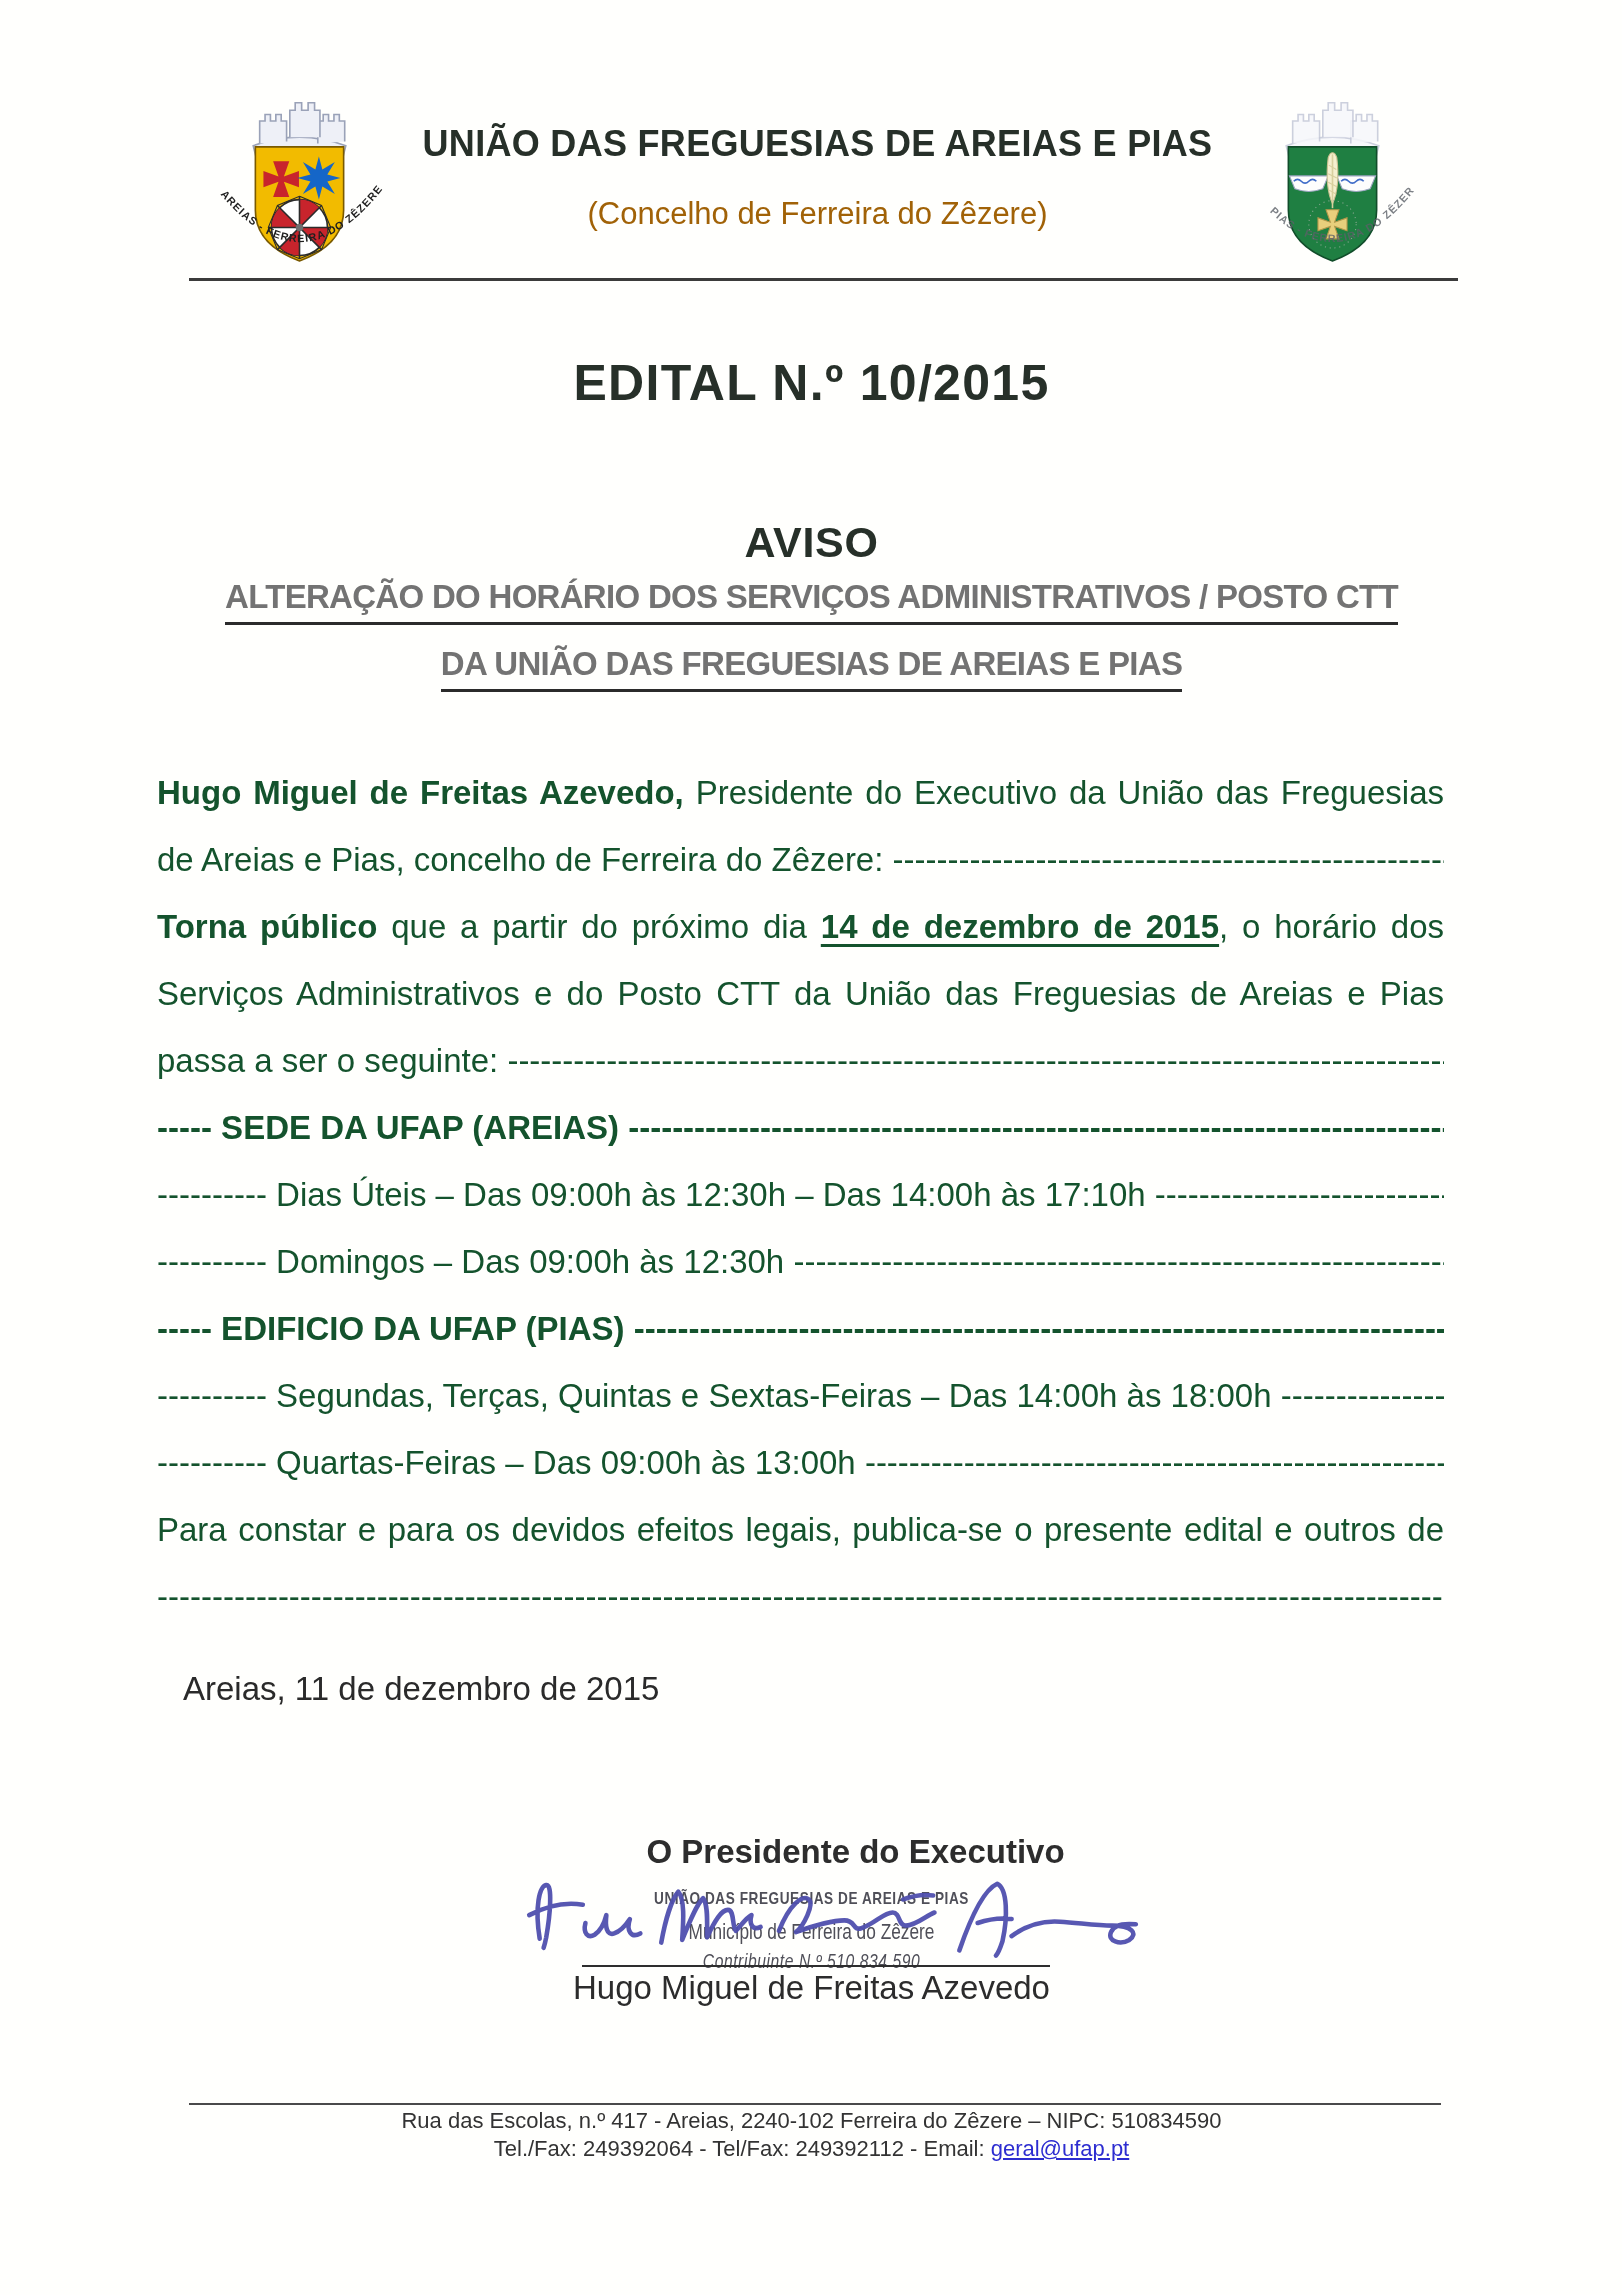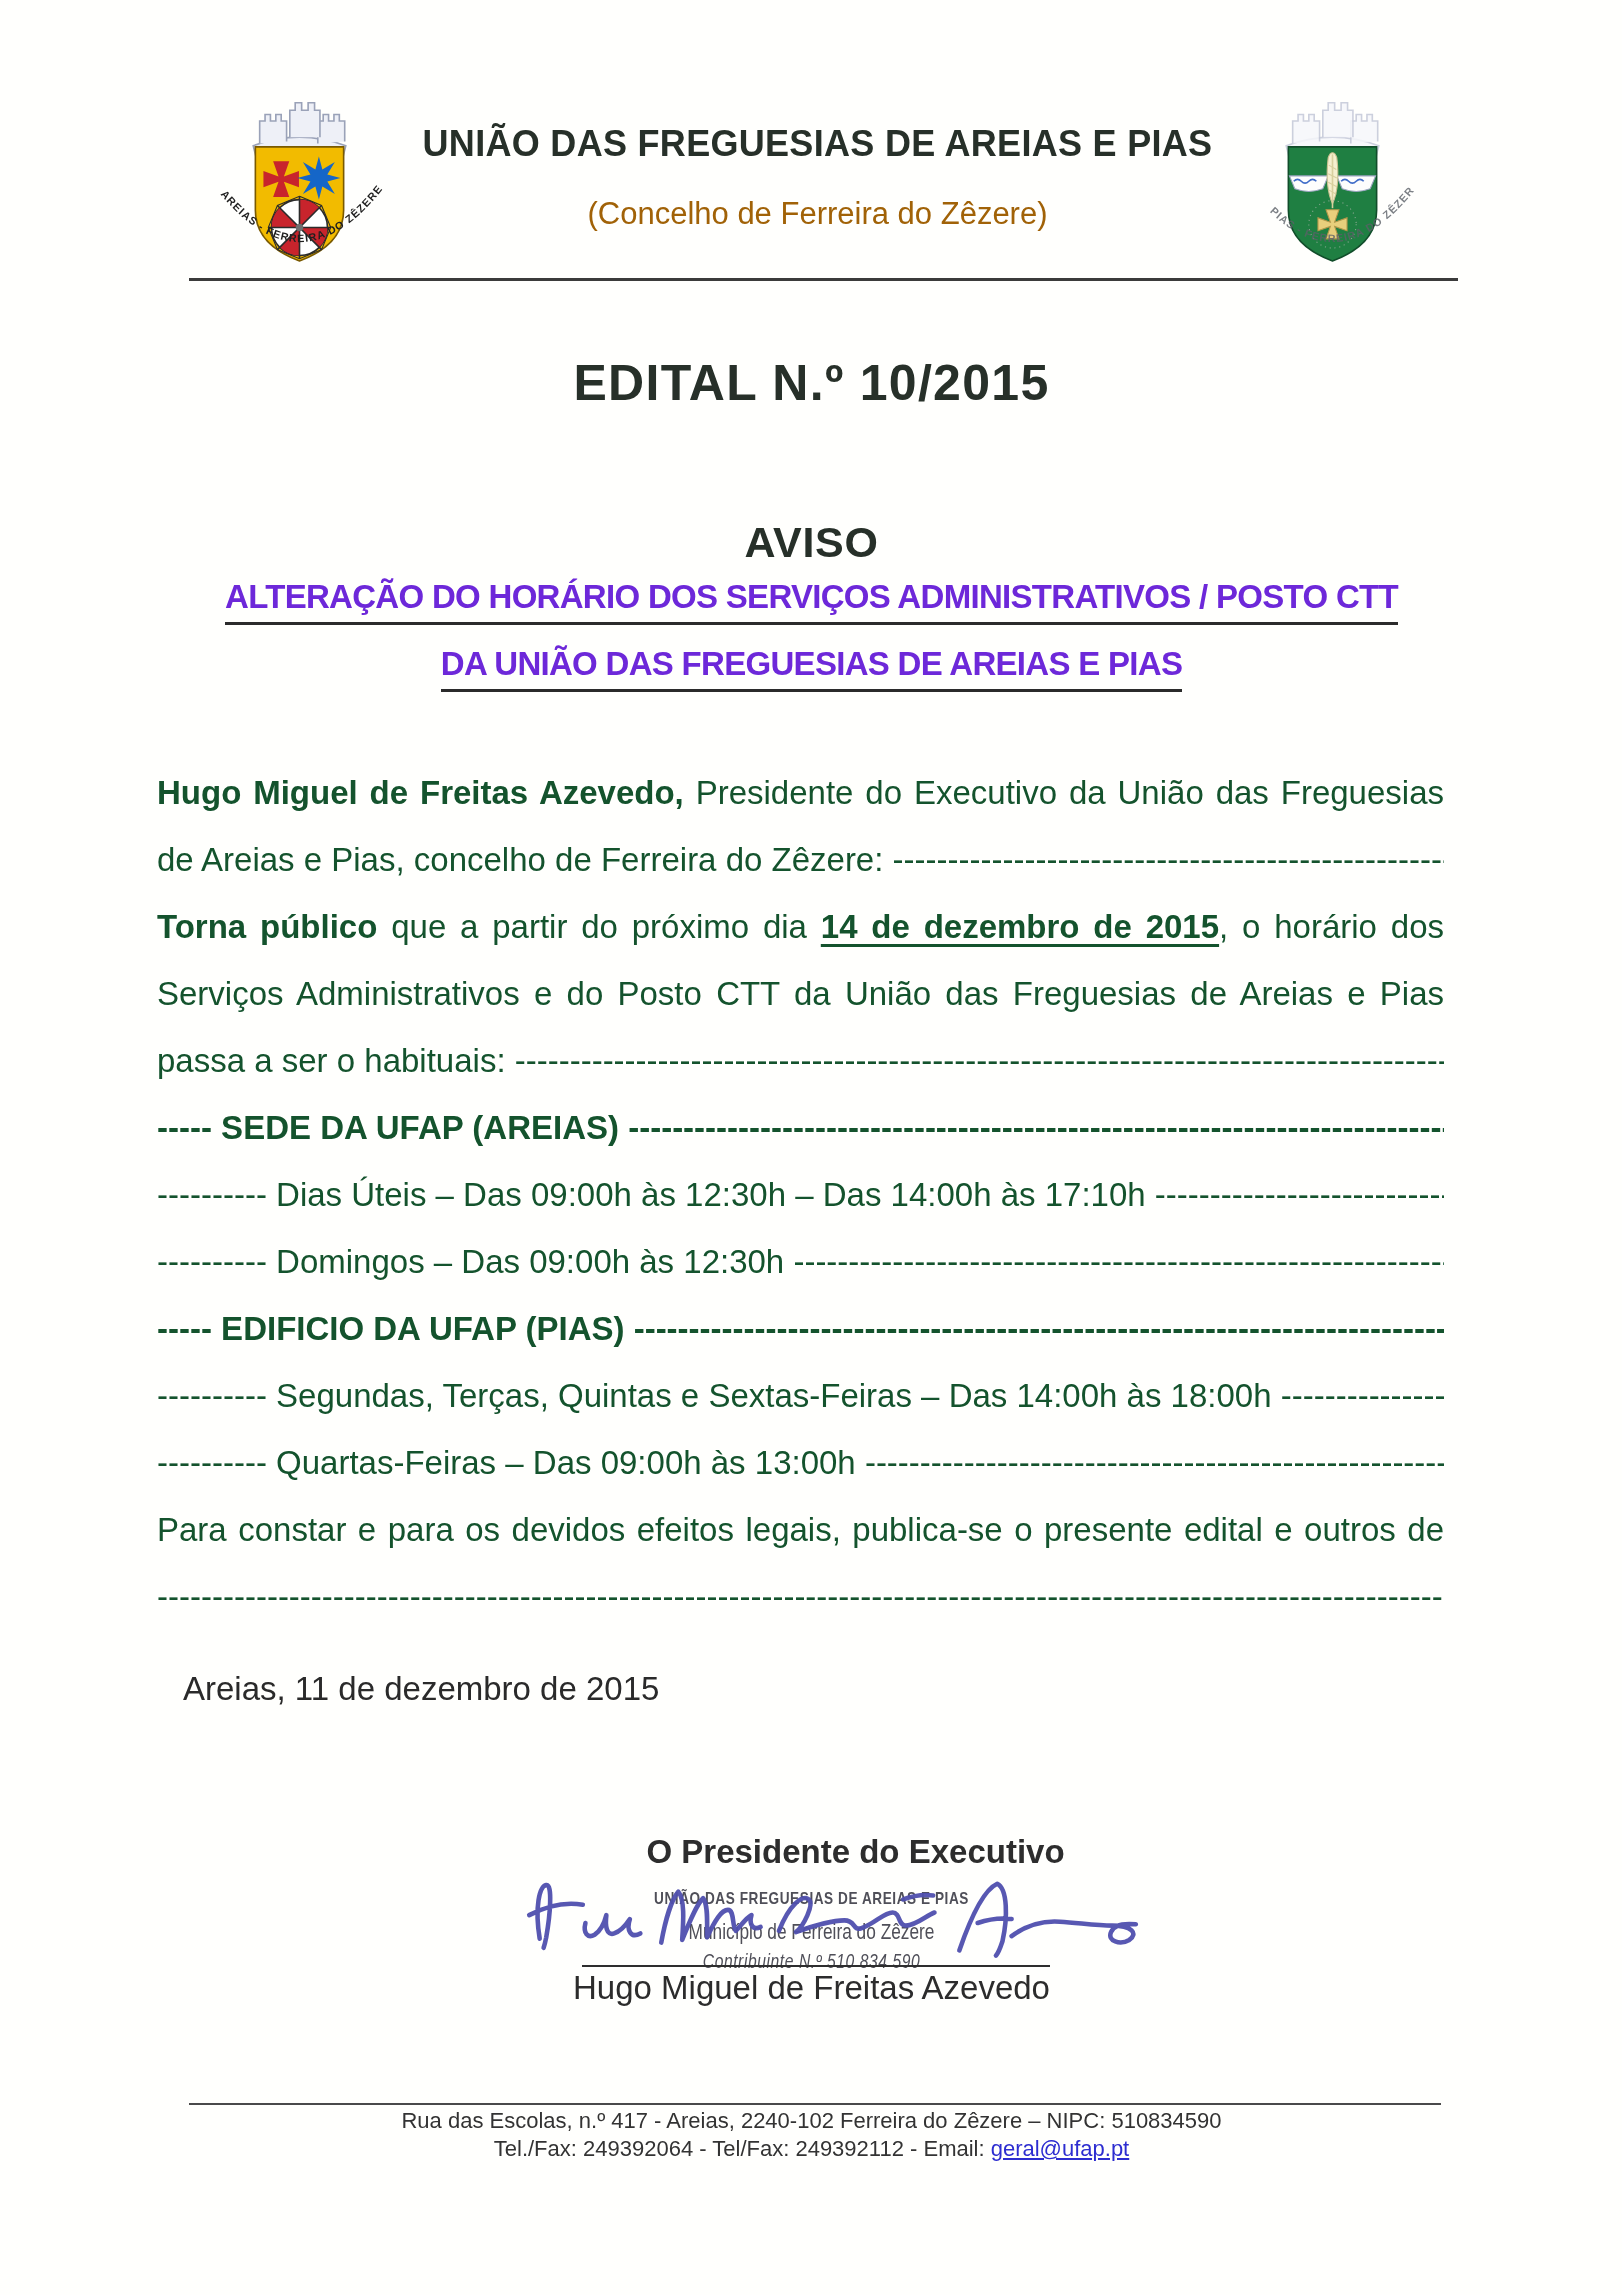--- a/index.html
+++ b/index.html
@@ -21,21 +21,21 @@
     font-size:31px;color:#a16207;}
   .header-rule{top:278px;left:189px;width:1269px;border-top:3.9px solid #3b3b3b;}
 
   .crest{position:absolute;}
   .crest-left{left:208px;top:73px;width:183px;height:209px;}
   .crest-right{left:1241px;top:73px;width:183px;height:209px;}
 
   
   .edital-title{top:354px;font-size:50px;font-weight:bold;letter-spacing:1.3px;color:var(--c-heading_ink,#273029);}
   .aviso-title{top:518px;font-size:43px;font-weight:bold;letter-spacing:0.7px;color:var(--c-heading_ink,#273029);}
-  .subject{font-size:33px;font-weight:bold;letter-spacing:-0.7px;color:#6d28d9;}
+  .subject{font-size:33px;font-weight:bold;letter-spacing:-0.7px;color:#737373;}
   .subject span{border-bottom:3.3px solid #2b2b2b;padding-bottom:6.5px;}
   .subject1{top:578px;}
   .subject2{top:645px;}
 
   
   .body-block{top:759px;left:157px;width:1287px;font-size:33px;line-height:67px;color:#14532d;}
   .bline{height:67px;display:flex;white-space:pre;overflow:hidden;}
   .bline .txt{flex:0 0 auto;}
   .bline .dash{flex:1 1 auto;overflow:hidden;white-space:nowrap;}
   .bline.just{display:block;text-align:justify;text-align-last:justify;white-space:normal;}
@@ -150,21 +150,21 @@
   <div class="abs ctr edital-title">EDITAL N.º 10/2015</div>
   <div class="abs ctr aviso-title">AVISO</div>
   <div class="abs ctr subject subject1"><span>ALTERAÇÃO DO HORÁRIO DOS SERVIÇOS ADMINISTRATIVOS / POSTO CTT</span></div>
   <div class="abs ctr subject subject2"><span>DA UNIÃO DAS FREGUESIAS DE AREIAS E PIAS</span></div>
 
   <div class="abs body-block" id="body-lines">
       <div class="bline just"><span class="txt"><span class="b">Hugo Miguel de Freitas Azevedo,</span><span> Presidente do Executivo da União das Freguesias</span></span></div>
       <div class="bline"><span class="txt"><span>de Areias e Pias, concelho de Ferreira do Zêzere: </span></span><span class="dash">--------------------------------------------------------------------------------------------------------------------------------------------------------------------------------</span></div>
       <div class="bline just"><span class="txt"><span class="b">Torna público</span><span> que a partir do próximo dia </span><span class="b u">14 de dezembro de 2015</span><span>, o horário dos</span></span></div>
       <div class="bline just"><span class="txt"><span>Serviços Administrativos e do Posto CTT da União das Freguesias de Areias e Pias</span></span></div>
-      <div class="bline"><span class="txt"><span>passa a ser o habituais: </span></span><span class="dash">--------------------------------------------------------------------------------------------------------------------------------------------------------------------------------</span></div>
+      <div class="bline"><span class="txt"><span>passa a ser o seguinte: </span></span><span class="dash">--------------------------------------------------------------------------------------------------------------------------------------------------------------------------------</span></div>
       <div class="bline"><span class="txt"><span class="b">----- SEDE DA UFAP (AREIAS) </span></span><span class="dash b">--------------------------------------------------------------------------------------------------------------------------------------------------------------------------------</span></div>
       <div class="bline"><span class="txt"><span>---------- Dias Úteis – Das 09:00h às 12:30h – Das 14:00h às 17:10h </span></span><span class="dash">--------------------------------------------------------------------------------------------------------------------------------------------------------------------------------</span></div>
       <div class="bline"><span class="txt"><span>---------- Domingos – Das 09:00h às 12:30h </span></span><span class="dash">--------------------------------------------------------------------------------------------------------------------------------------------------------------------------------</span></div>
       <div class="bline"><span class="txt"><span class="b">----- EDIFICIO DA UFAP (PIAS) </span></span><span class="dash b">--------------------------------------------------------------------------------------------------------------------------------------------------------------------------------</span></div>
       <div class="bline"><span class="txt"><span>---------- Segundas, Terças, Quintas e Sextas-Feiras – Das 14:00h às 18:00h </span></span><span class="dash">--------------------------------------------------------------------------------------------------------------------------------------------------------------------------------</span></div>
       <div class="bline"><span class="txt"><span>---------- Quartas-Feiras – Das 09:00h às 13:00h </span></span><span class="dash">--------------------------------------------------------------------------------------------------------------------------------------------------------------------------------</span></div>
       <div class="bline just"><span class="txt"><span>Para constar e para os devidos efeitos legais, publica-se o presente edital e outros de</span></span></div>
       <div class="bline"><span class="dash">--------------------------------------------------------------------------------------------------------------------------------------------------------------------------------</span></div>
     </div>
 

